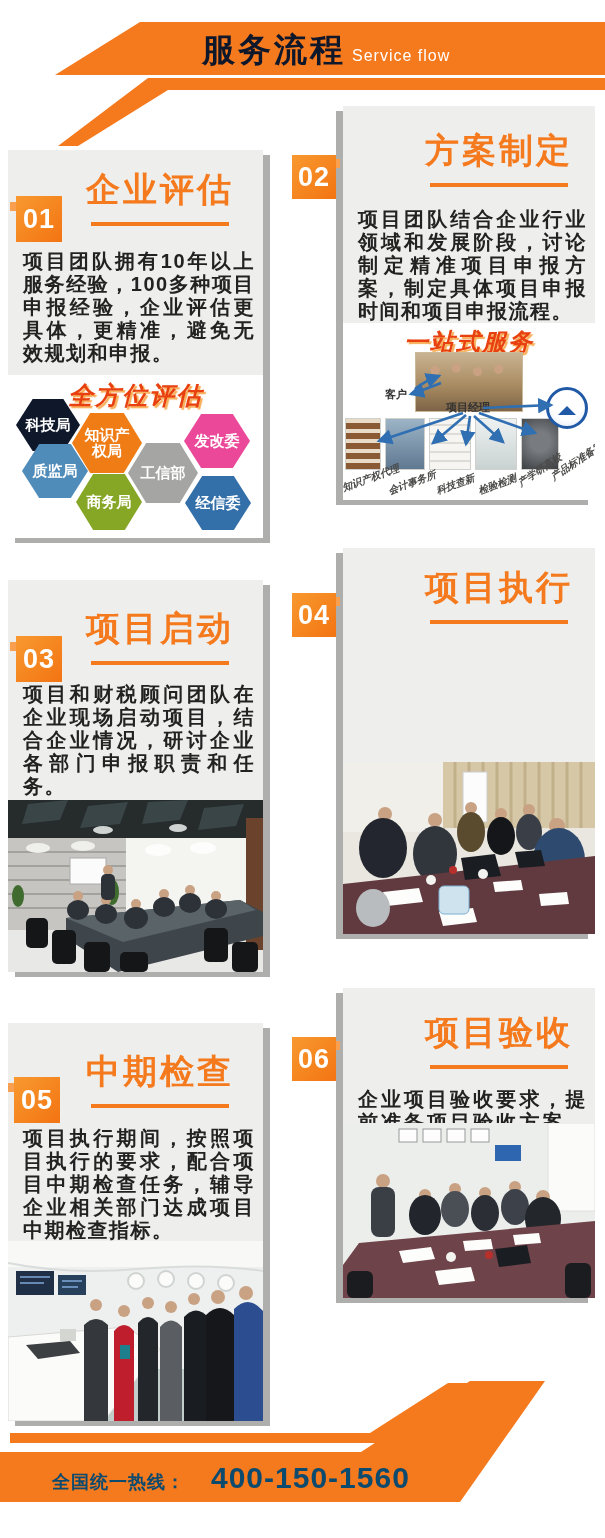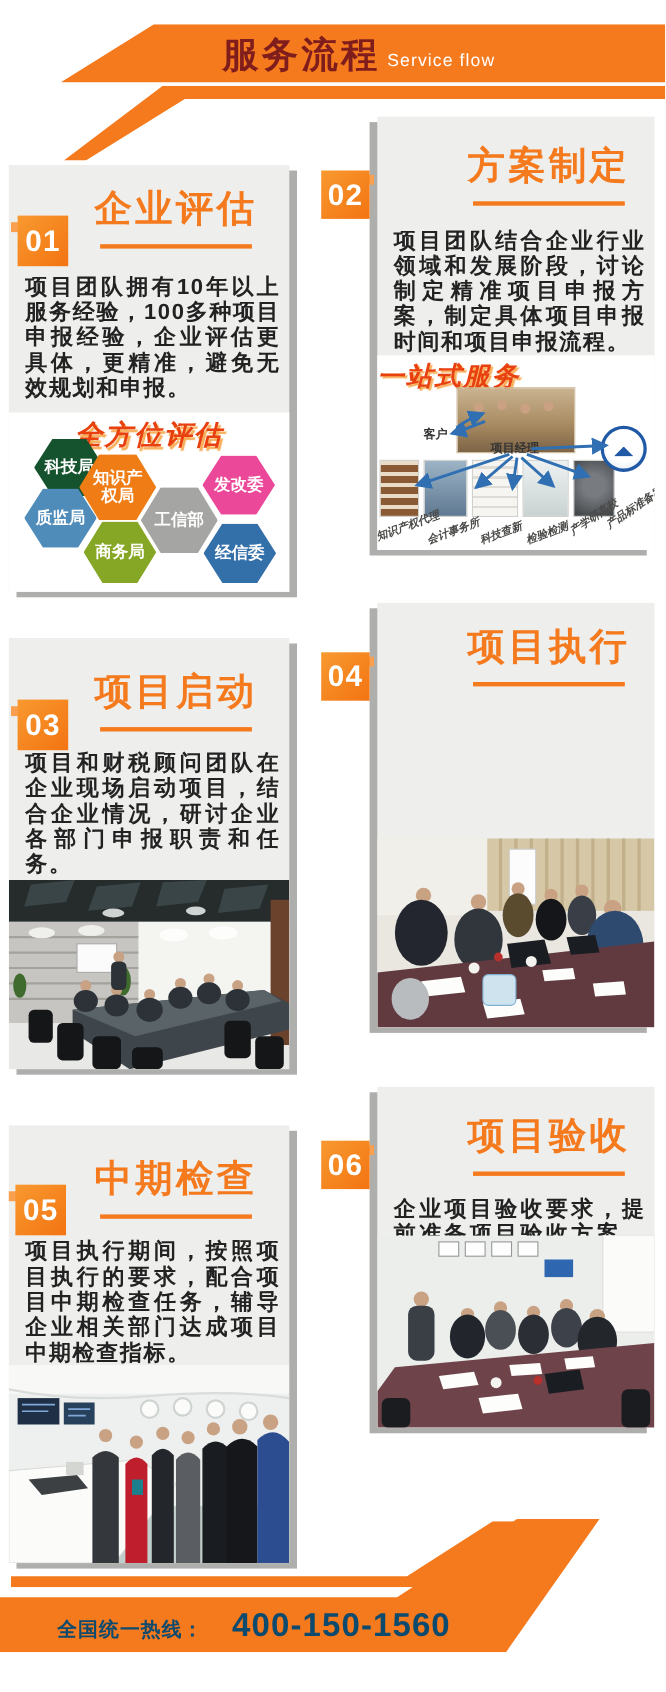--- a/index.html
+++ b/index.html
@@ -2,21 +2,21 @@
 <html><head>
 <meta charset="utf-8">
 <style>
   html,body{margin:0;padding:0;background:#fff;}
   .page{position:relative;width:605px;height:1538px;background:#fff;overflow:hidden;
         font-family:"Liberation Sans","DejaVu Sans",sans-serif;}
 
   
   .hdr-banner{position:absolute;left:0;top:0;width:605px;height:100px;background:#f5791d;
     clip-path:polygon(140px 22px,605px 22px,605px 75px,55px 75px);}
-  .hdr-title{position:absolute;left:202px;top:28px;font-size:33px;font-weight:bold;color:#7f1d1d;letter-spacing:3px;}
+  .hdr-title{position:absolute;left:202px;top:28px;font-size:33px;font-weight:bold;color:#0f172a;letter-spacing:3px;}
   .hdr-sub{position:absolute;left:352px;top:47px;font-size:16px;color:#fff;letter-spacing:1px;}
   .hdr-stripe{position:absolute;left:0;top:0;width:605px;height:150px;background:#f5791d;
     clip-path:polygon(148px 78px,605px 78px,605px 90px,168px 90px,78px 146px,58px 146px);}
 
   
   .card{position:absolute;background:#eeeeec;}
   .cl{left:8px;width:255px;box-shadow:7px 5px 0 #aeaeac;}
   .cr{left:343px;width:252px;box-shadow:-7px 5px 0 #aeaeac;}
   .numbox{position:absolute;width:46px;height:46px;z-index:3;
     background:linear-gradient(135deg,#f8992f,#f37412);
@@ -31,31 +31,31 @@
   .step-body{position:absolute;left:15px;right:8px;margin:0;font-size:20px;line-height:23px;
     font-weight:bold;color:#222;letter-spacing:1.5px;text-align:justify;}
 
   
   .hex-panel{position:absolute;left:0;right:0;top:225px;bottom:0;background:#fff;overflow:hidden;}
   .graphic-title{position:absolute;left:0;right:0;top:4px;text-align:center;font-size:25px;font-weight:bold;
     font-style:italic;color:#e8400f;letter-spacing:2px;text-shadow:2px 2px 1px rgba(246,146,30,.75);}
   .hex{position:absolute;display:flex;align-items:center;justify-content:center;color:#fff;font-weight:bold;
     font-size:15px;line-height:1.1;text-align:center;
     clip-path:polygon(26% 0,74% 0,100% 50%,74% 100%,26% 100%,0 50%);}
-  .hx0{left:23px;top:24px;width:64px;height:52px;background:#14532d;z-index:1;}
+  .hx0{left:8px;top:24px;width:64px;height:52px;background:#0f172a;z-index:1;}
   .hx1{left:64px;top:38px;width:70px;height:60px;background:#f07c15;z-index:4;padding:16px 11px;box-sizing:border-box;}
   .hx2{left:176px;top:39px;width:66px;height:54px;background:#ec4899;z-index:1;}
   .hx3{left:14px;top:69px;width:66px;height:54px;background:#4f8cba;z-index:1;}
   .hx4{left:120px;top:68px;width:70px;height:60px;background:#a5a5a3;z-index:2;}
   .hx5{left:68px;top:99px;width:66px;height:56px;background:#86a625;z-index:3;}
   .hx6{left:177px;top:101px;width:66px;height:54px;background:#336fa9;z-index:1;}
 
   
   .sv-panel{position:absolute;left:0;right:0;top:217px;bottom:0;background:#fff;overflow:hidden;}
-  .sv-title{position:absolute;left:0;right:0;top:3px;text-align:left;font-size:24px;font-weight:bold;
+  .sv-title{position:absolute;left:0;right:0;top:3px;text-align:center;font-size:24px;font-weight:bold;
     font-style:italic;color:#e8400f;letter-spacing:2px;text-shadow:2px 2px 1px rgba(246,146,30,.75);font-family:Liberation Serif, serif;}
   .sv-photo{position:absolute;left:72px;top:29px;width:106px;height:58px;border:1px solid #cbb89a;
     background:
       radial-gradient(circle at 18% 30%,#caa183 4px,transparent 5px),
       radial-gradient(circle at 38% 26%,#caa183 4px,transparent 5px),
       radial-gradient(circle at 58% 32%,#caa183 4px,transparent 5px),
       radial-gradient(circle at 78% 28%,#caa183 4px,transparent 5px),
       linear-gradient(#c9b391 0%,#a98c62 55%,#7d6446 100%);}
   .sv-node{position:absolute;font-size:11px;font-weight:bold;color:#333;white-space:nowrap;}
   .sv-arrows{position:absolute;left:0;top:0;width:252px;height:177px;z-index:2;}

